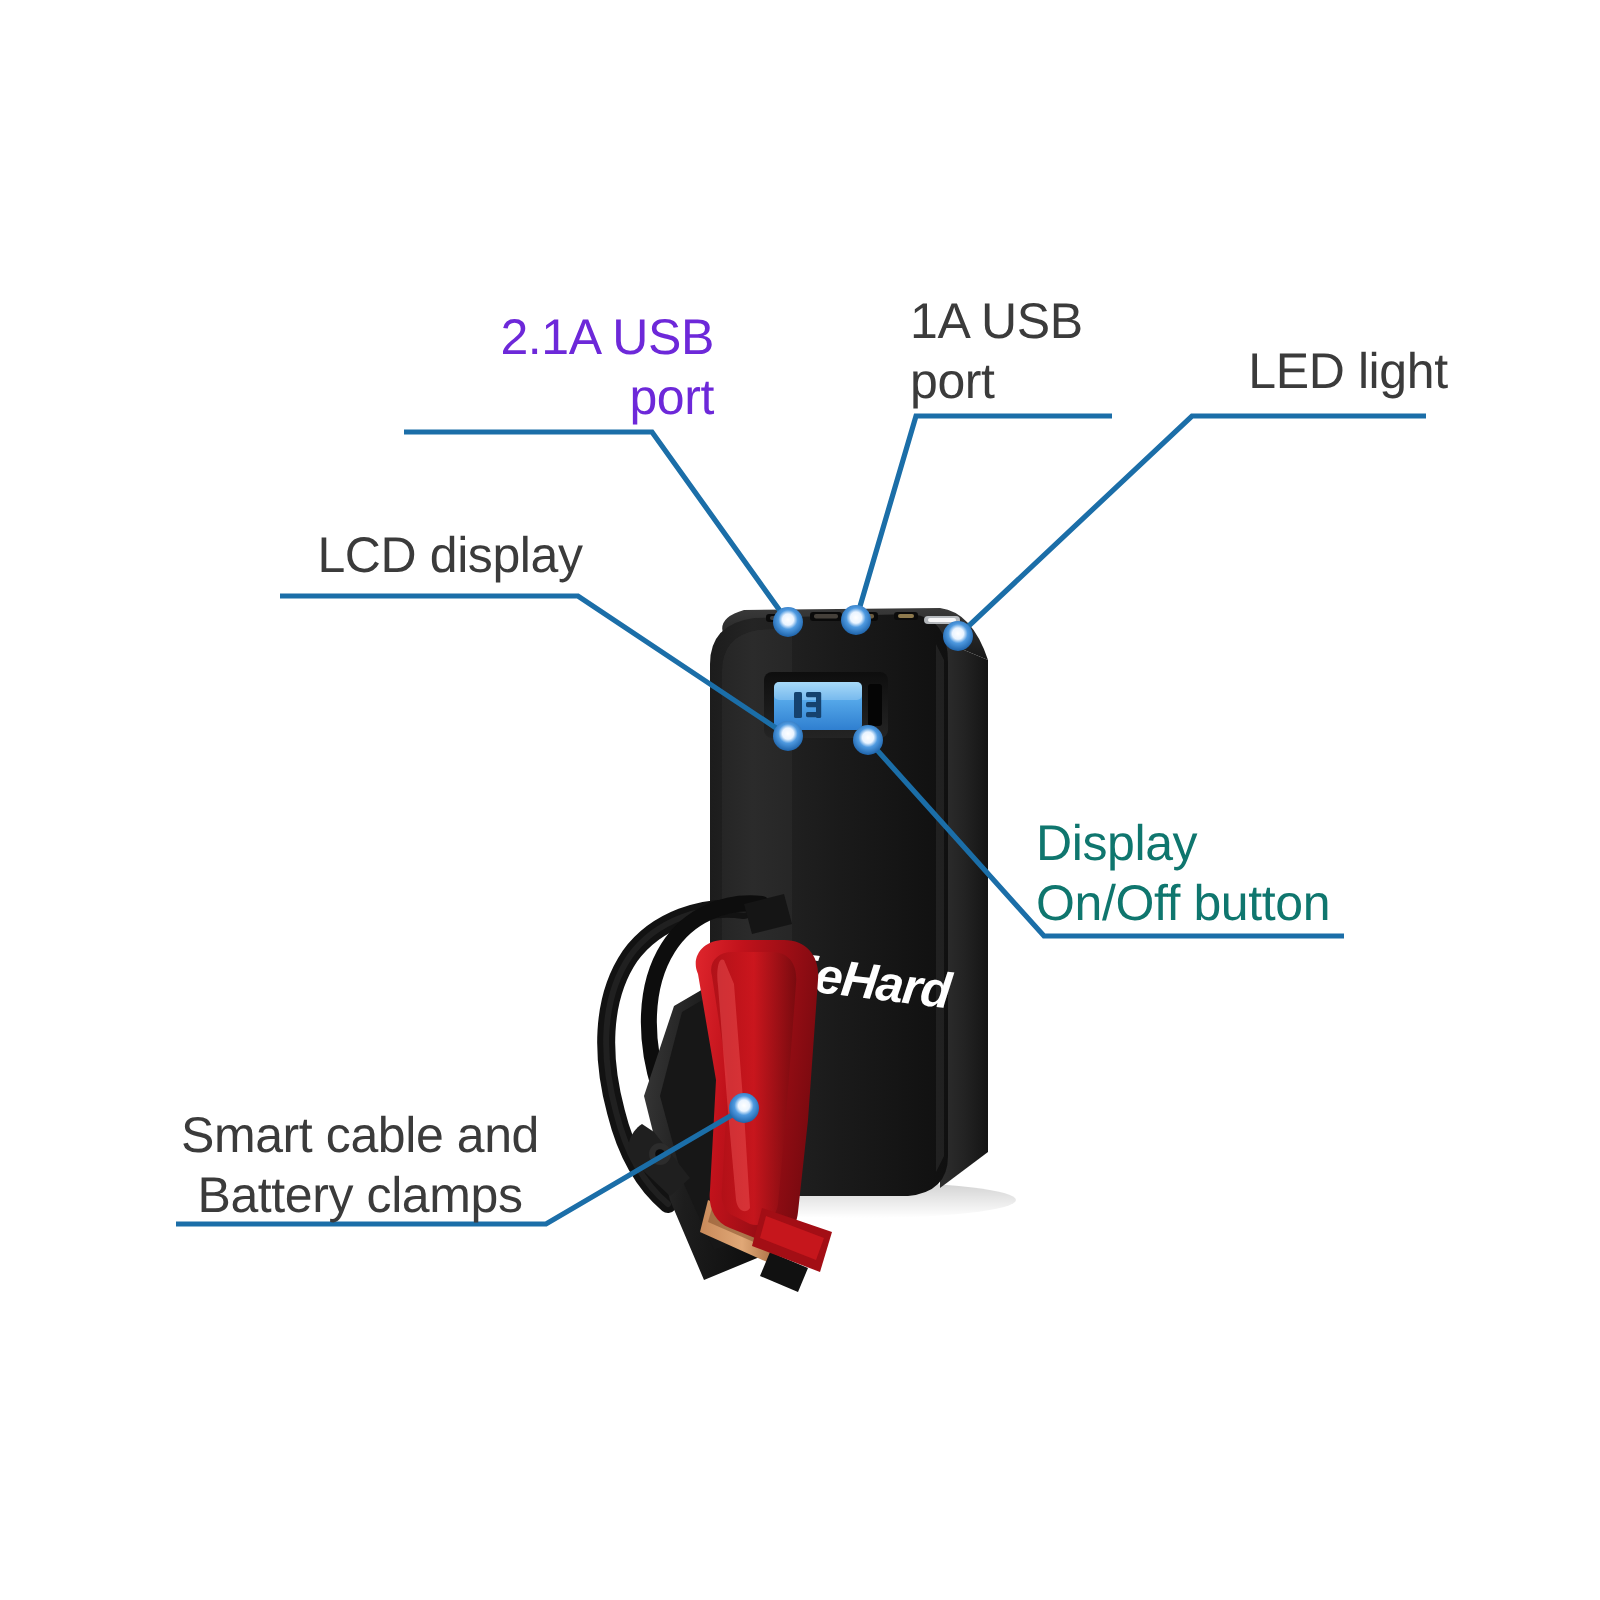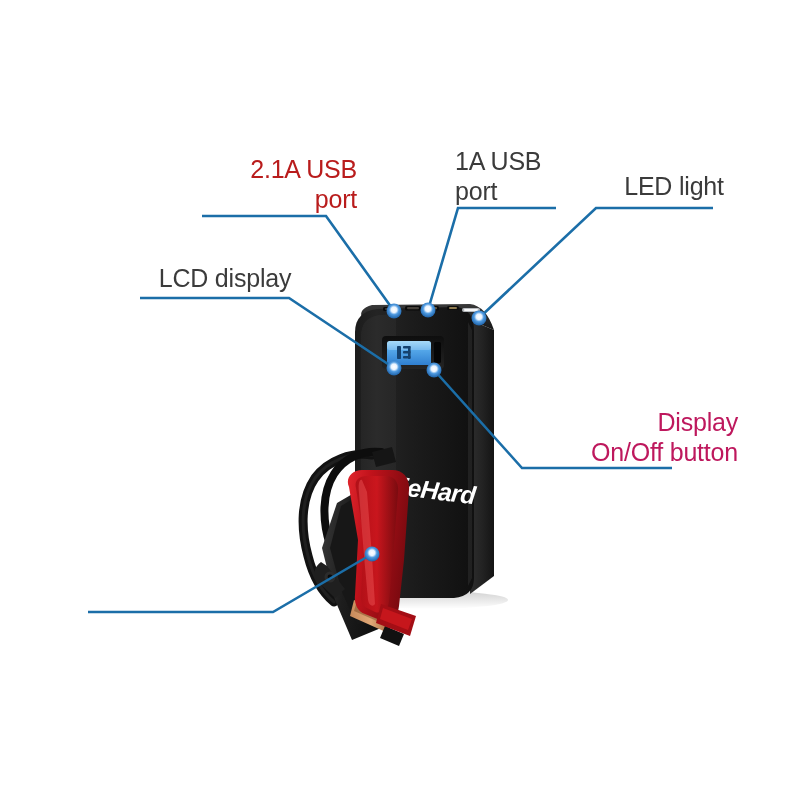--- a/index.html
+++ b/index.html
@@ -219,27 +219,29 @@
     <g id="callout-dots">
       <circle cx="394" cy="311" r="7.5" fill="url(#gDot)"></circle>
       <circle cx="428" cy="310" r="7.5" fill="url(#gDot)"></circle>
       <circle cx="479" cy="318" r="7.5" fill="url(#gDot)"></circle>
       <circle cx="394" cy="368" r="7.5" fill="url(#gDot)"></circle>
       <circle cx="434" cy="370" r="7.5" fill="url(#gDot)"></circle>
       <circle cx="372" cy="554" r="7.5" fill="url(#gDot)"></circle>
     </g>
   </svg>
 
-  <div class="callout-label lbl-usb21" style="color: #b91c1c;">2.1A USB
+  <div class="callout-label lbl-usb21" style="color: #6d28d9;">2.1A USB
 port</div>
 
   <div class="callout-label lbl-usb1" style="color: rgb(59, 59, 59);">1A USB
 port</div>
 
   <div class="callout-label lbl-led" style="color: rgb(59, 59, 59);">LED light</div>
 
   <div class="callout-label lbl-lcd" style="color: rgb(59, 59, 59);">LCD display</div>
 
-  <div class="callout-label lbl-display" style="color: #be185d; text-align: right;">Display
+  <div class="callout-label lbl-display" style="color: #0f766e;">Display
 On/Off button</div>
 
+  <div class="callout-label lbl-clamps" style="color: rgb(59, 59, 59);">Smart cable and
+Battery clamps</div>
 
 </div>
 
 </body></html>

